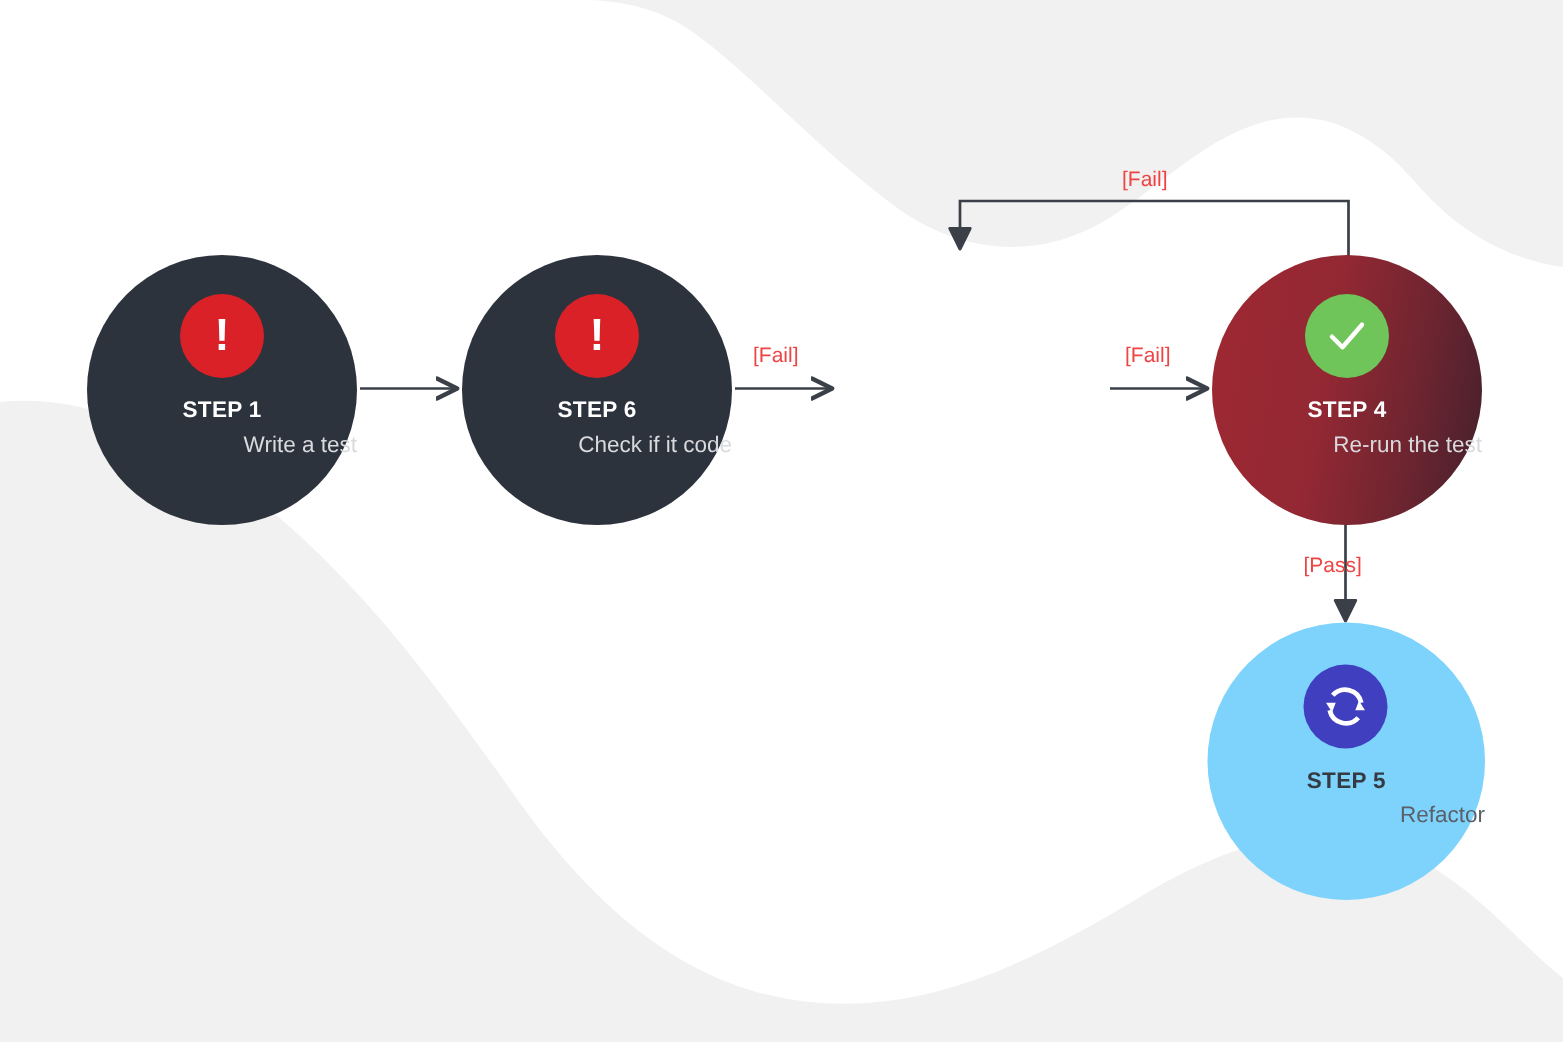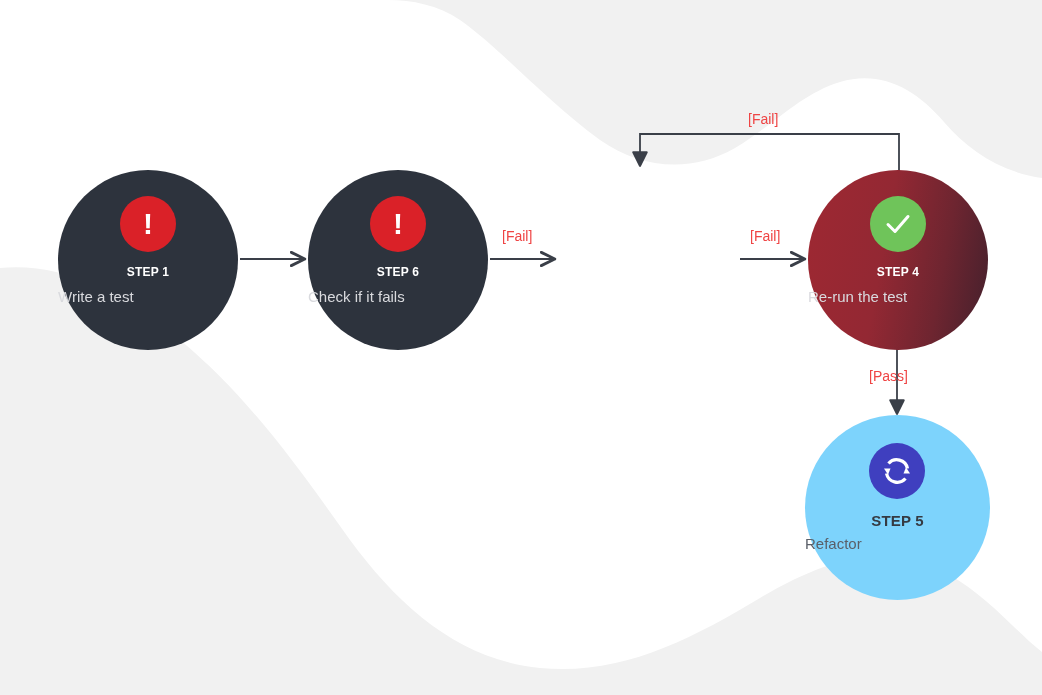--- a/index.html
+++ b/index.html
@@ -66,25 +66,25 @@
     position: absolute;
     width: 100%;
     text-align: center;
     font-weight: bold;
     letter-spacing: 0.2px;
     white-space: nowrap;
   }
   .node-sub {
     position: absolute;
     width: 100%;
-    text-align: left;
+    text-align: right;
     font-weight: normal;
     white-space: nowrap;
   }
-  .txt-light .node-title { color: #ffffff; font-size: 12px; }
+  .txt-light .node-title { color: #ffffff; font-size: 15px; }
   .txt-light .node-sub   { color: #d9dade; font-size: 15px; }
   .txt-dark .node-title  { color: #353a42; font-size: 15px; }
   .txt-dark .node-sub    { color: #5a5f68; font-size: 15px; }
 
   .edge-label {
     position: absolute;
     color: #ef4444;
     font-size: 14px;
     white-space: nowrap;
   }
@@ -147,21 +147,21 @@
     </div>
     <div class="node-title" style="top:95px;">STEP 1</div>
     <div class="node-sub" style="top:118px;">Write a test</div>
   </div>
 
   <div class="node node-dark txt-light" style="left:308px; top:170px; width:180px; height:180px;">
     <div class="node-badge badge-red" style="left:62px; top:26px; width:56px; height:56px;">
       <span class="bang">!</span>
     </div>
     <div class="node-title" style="top:95px;">STEP 6</div>
-    <div class="node-sub" style="top:118px;">Check if it fails</div>
+    <div class="node-sub" style="top:118px;">Check if it code</div>
   </div>
 
 
   <div class="node node-red txt-light" style="left:808px; top:170px; width:180px; height:180px;">
     <div class="node-badge badge-green" style="left:62px; top:26px; width:56px; height:56px;">
       <svg width="34" height="34" viewBox="0 0 34 34">
         <path d="M 7 17.5 L 14 24.5 L 27 9.5" fill="none" stroke="#ffffff" stroke-width="3" stroke-linecap="round" stroke-linejoin="round"></path>
       </svg>
     </div>
     <div class="node-title" style="top:95px;">STEP 4</div>

